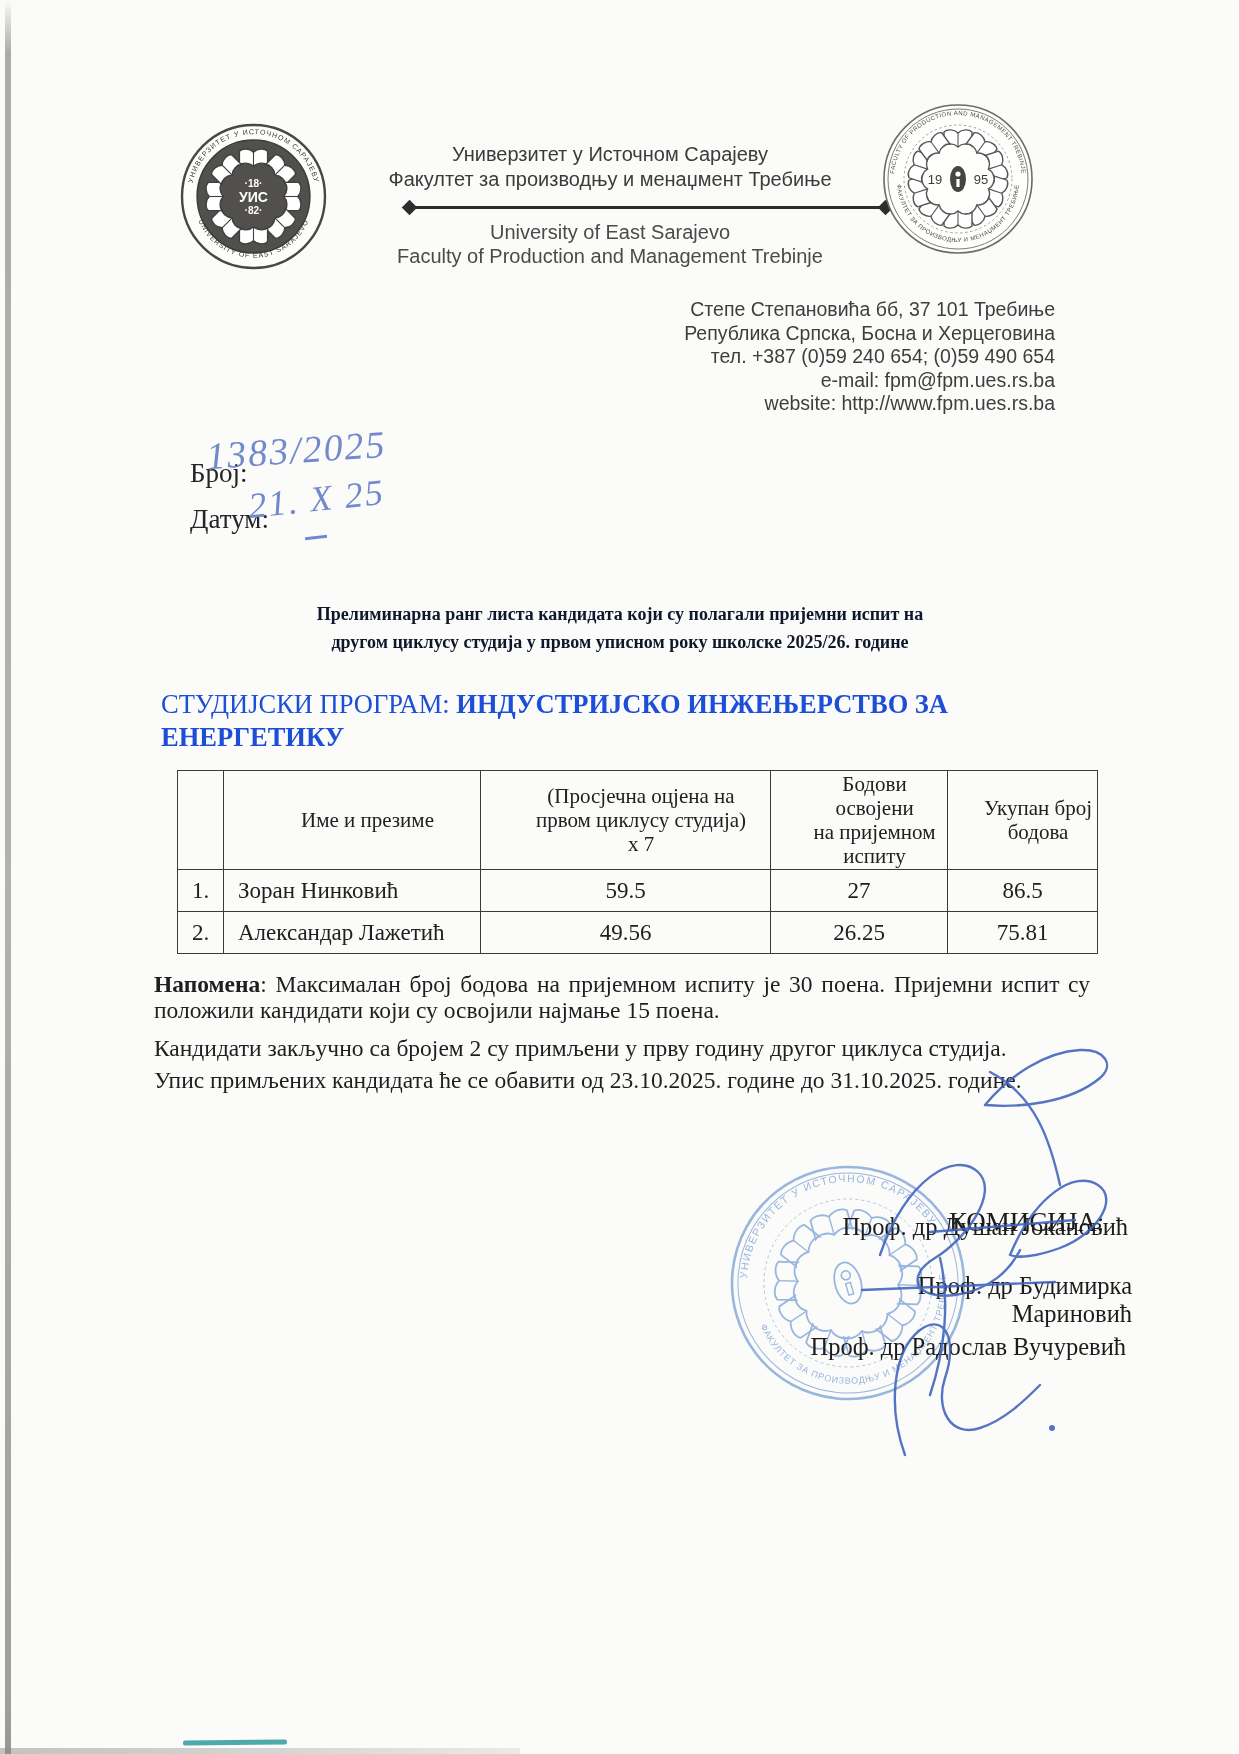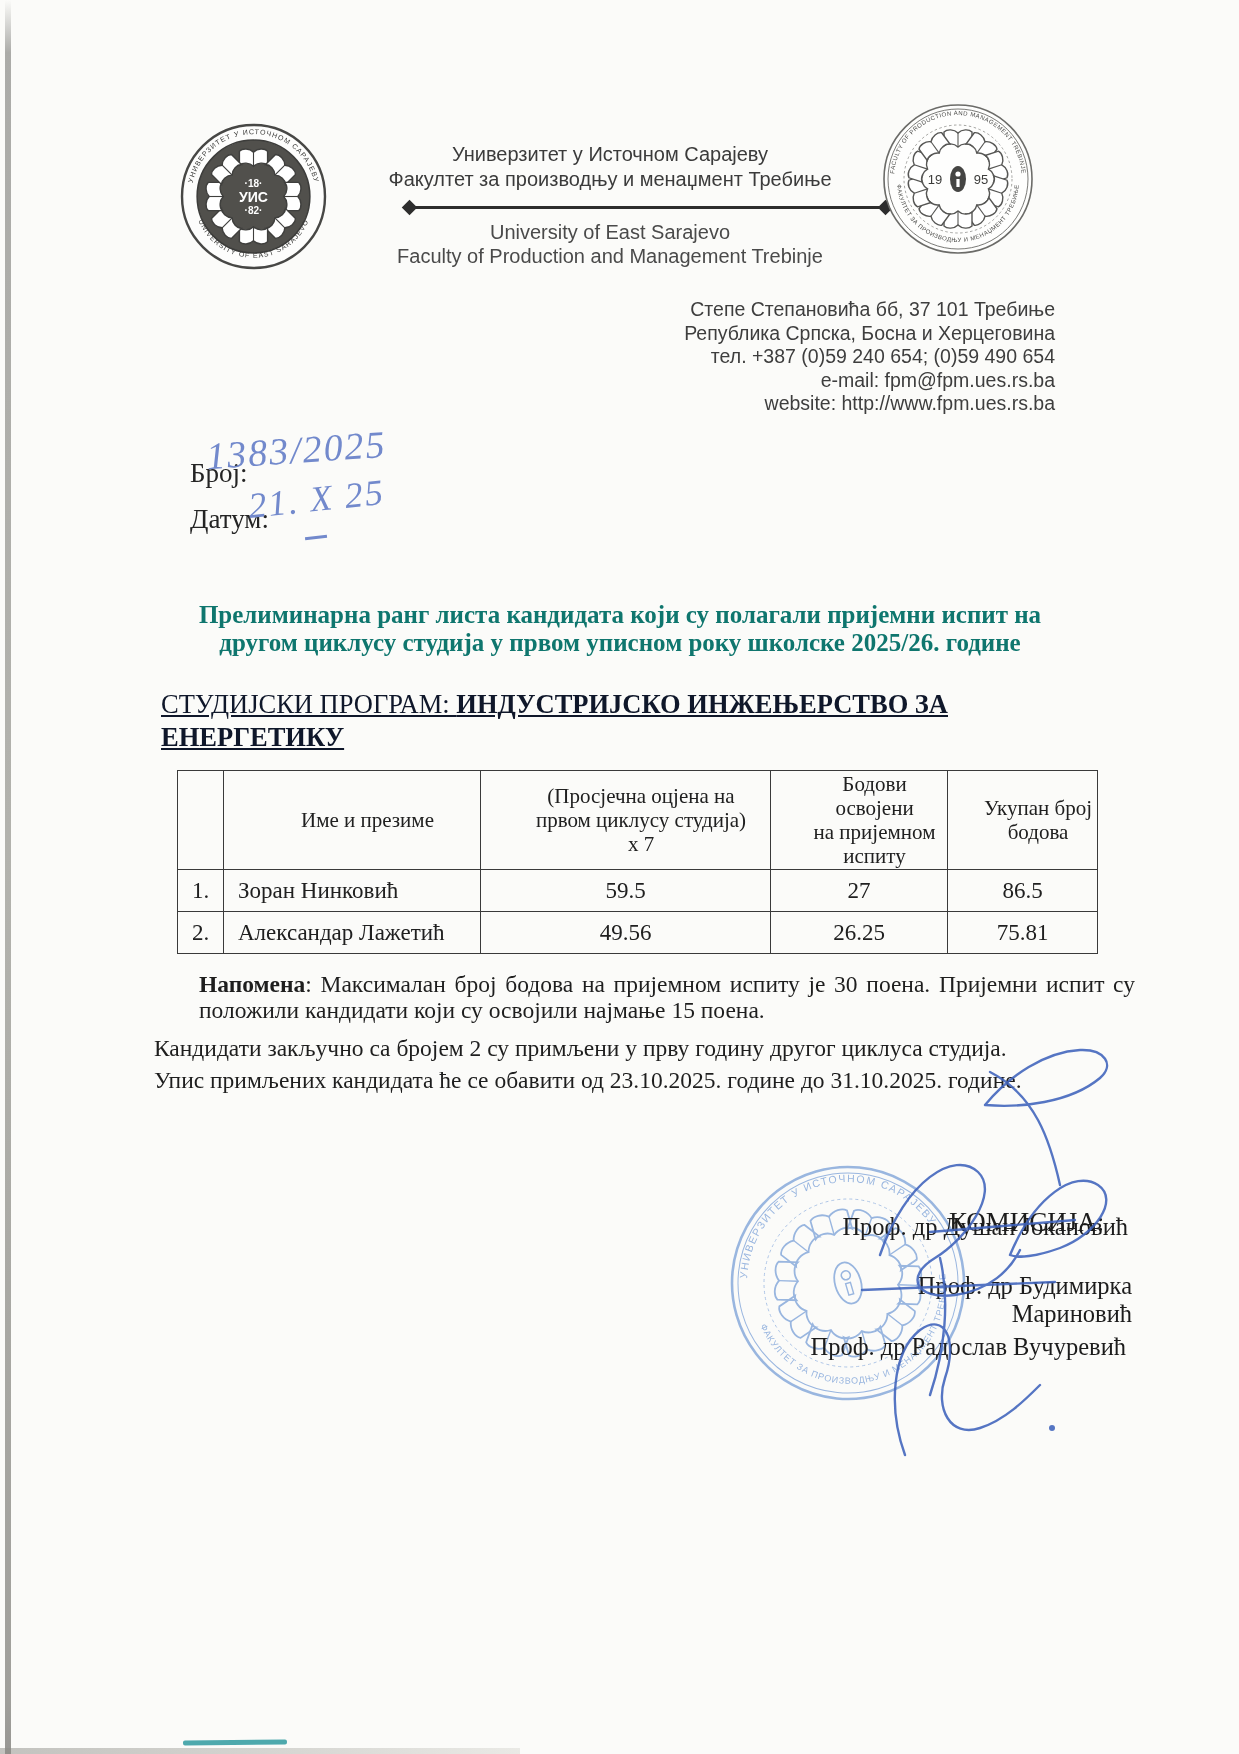--- a/index.html
+++ b/index.html
@@ -18,35 +18,35 @@
   
   .hdr-center{left:330px;top:142px;width:560px;text-align:center;color:#3b3b3b;font-size:20px;line-height:25px;}
   .hdr-en{left:330px;top:220px;width:560px;text-align:center;color:#4a4a4a;font-size:20px;line-height:24px;}
   .divider-line{left:409px;top:206px;width:476px;height:2.5px;background:#2d2d2d;}
   .diamond{width:11px;height:11px;background:#2d2d2d;transform:rotate(45deg);}
   .address{left:600px;top:298px;width:455px;text-align:right;color:#3e3e3e;font-size:19.5px;line-height:23.5px;}
   
   .ref-label{font-size:27px;color:#242424;margin-left:35px;}
   .hand{color:#7289cc;font-style:italic;letter-spacing:2px;}
   
-  .title{left:150px;top:601px;width:940px;text-align:center;font-weight:bold;font-size:25px;line-height:27.5px;color:#0f766e;}
-  .program{left:161px;top:688px;width:950px;font-size:26.5px;line-height:33px;color:#0f172a;text-decoration:underline;}
+  .title{left:150px;top:601px;width:940px;text-align:center;font-weight:bold;font-size:18px;line-height:27.5px;color:#0f172a;}
+  .program{left:161px;top:688px;width:950px;font-size:26.5px;line-height:33px;color:#1d4ed8;}
   .program b{font-weight:bold;}
   
   table.rank{border-collapse:collapse;table-layout:fixed;}
   table.rank td,table.rank th{border:1.6px solid #3a3a3a;font-weight:normal;
     font-family:"Liberation Serif","DejaVu Serif",serif;color:#202020;overflow:hidden;}
   table.rank th{font-size:21px;line-height:24px;text-align:center;vertical-align:middle;padding-left:32px;}
   table.rank td{font-size:23px;}
   .cell-num{text-align:center;}
   .cell-name{text-align:left;padding-left:14px;}
   .cell-val{text-align:center;margin-top:24px;}
   
   .note{left:154px;width:936px;font-size:23.5px;line-height:26px;color:#1e1e1e;}
-  .just{text-align:justify;margin-left:45px;}
+  .just{text-align:justify;}
   .komisija{left:949px;top:1193px;font-size:27px;color:#1c1c1c;margin-top:14px;}
   .member{text-align:right;font-size:24.5px;color:#1c1c1c;}
   svg text{font-family:"Liberation Sans","DejaVu Sans",sans-serif;}
 </style>
 </head>
 <body>
 
 <div class="page">
 
   <div class="abs edge-left"></div>

